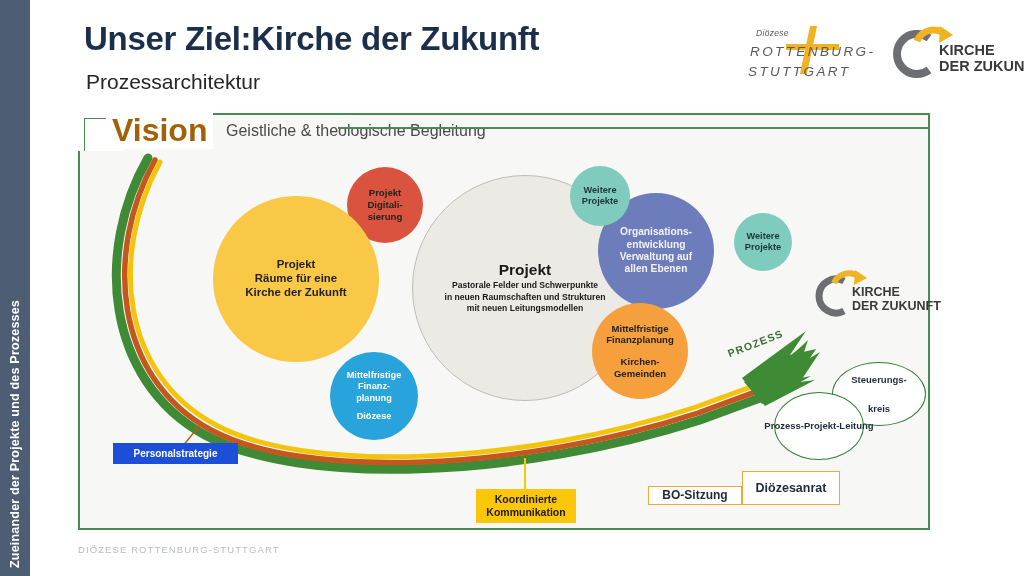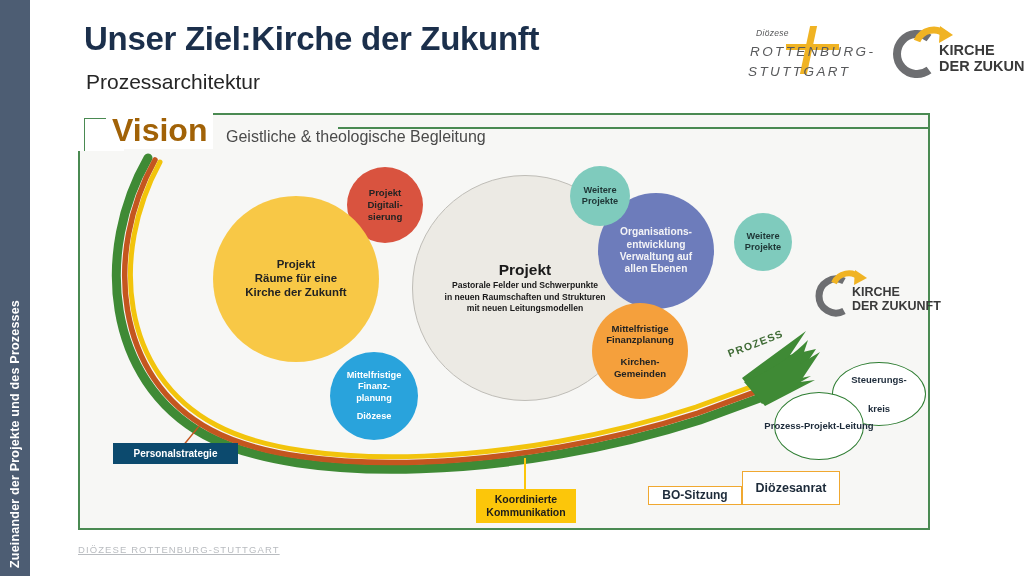--- a/index.html
+++ b/index.html
@@ -58,21 +58,21 @@
   #vision-bracket{
     position:absolute;left:84px;top:118px;width:22px;height:32px;
     border-left:1.5px solid #4a8a52;border-top:1.5px solid #4a8a52;
   }
   #vision-word{
     position:absolute;left:106px;top:112px;
     font-size:32px;font-weight:bold;color:#a16207;
     background:#ffffff;padding:0 6px;
   }
   #vision-sub{
-    position:absolute;left:226px;top:128px;
+    position:absolute;left:226px;top:122px;
     font-size:16px;color:#4a4a4a;text-align:center;
   }
   #vision-topline{
     position:absolute;left:338px;top:127px;width:592px;height:2px;background:#4a8a52;
   }
   
   .circ{
     position:absolute;border-radius:50%;
     display:flex;align-items:center;justify-content:center;text-align:center;
     line-height:1.22;
@@ -88,33 +88,33 @@
     position:absolute;border-radius:50%;background:#ffffff;
     border:1.8px solid #2e7d32;color:#1d2b3a;
     display:flex;align-items:center;justify-content:center;text-align:center;
     font-size:9.5px;font-weight:bold;line-height:1.25;
   }
   
   .tag{
     position:absolute;display:flex;align-items:center;justify-content:center;
     text-align:center;font-weight:bold;line-height:1.2;box-sizing:border-box;
   }
-  #tag-personal{background:#0c4a6e;color:#ffffff;font-size:10px;}
+  #tag-personal{background:#1d4ed8;color:#ffffff;font-size:10px;}
   #tag-komm{background:#fcc60a;color:#1c1c1c;font-size:10.5px;}
   #tag-bo{background:#ffffff;border:1.8px solid #f0a830;color:#1d2b3a;font-size:12px;}
   #tag-dioz{background:#ffffff;border:1.8px solid #f0a830;color:#1d2b3a;font-size:12.5px;}
   
   #prozess-label{
     position:absolute;left:726px;top:348px;
     font-size:10.5px;font-weight:bold;color:#3f6b35;letter-spacing:1.2px;
     transform:rotate(-21deg);transform-origin:left top;
   }
   #footer{
     position:absolute;left:78px;top:544px;
-    font-size:9.5px;color:#b9bcc0;letter-spacing:1.1px;text-decoration:underline;
+    font-size:9.5px;color:#b9bcc0;letter-spacing:1.1px;
   }
   #kdz-inline{position:absolute;left:816px;top:270px;width:108px;height:52px;}
   svg{display:block;overflow:visible;}
 </style>
 </head>
 <body>
 
 <div id="sidebar"></div>
 <div id="sidebar-label">
   <span>Zueinander der Projekte und des Prozesses</span>

